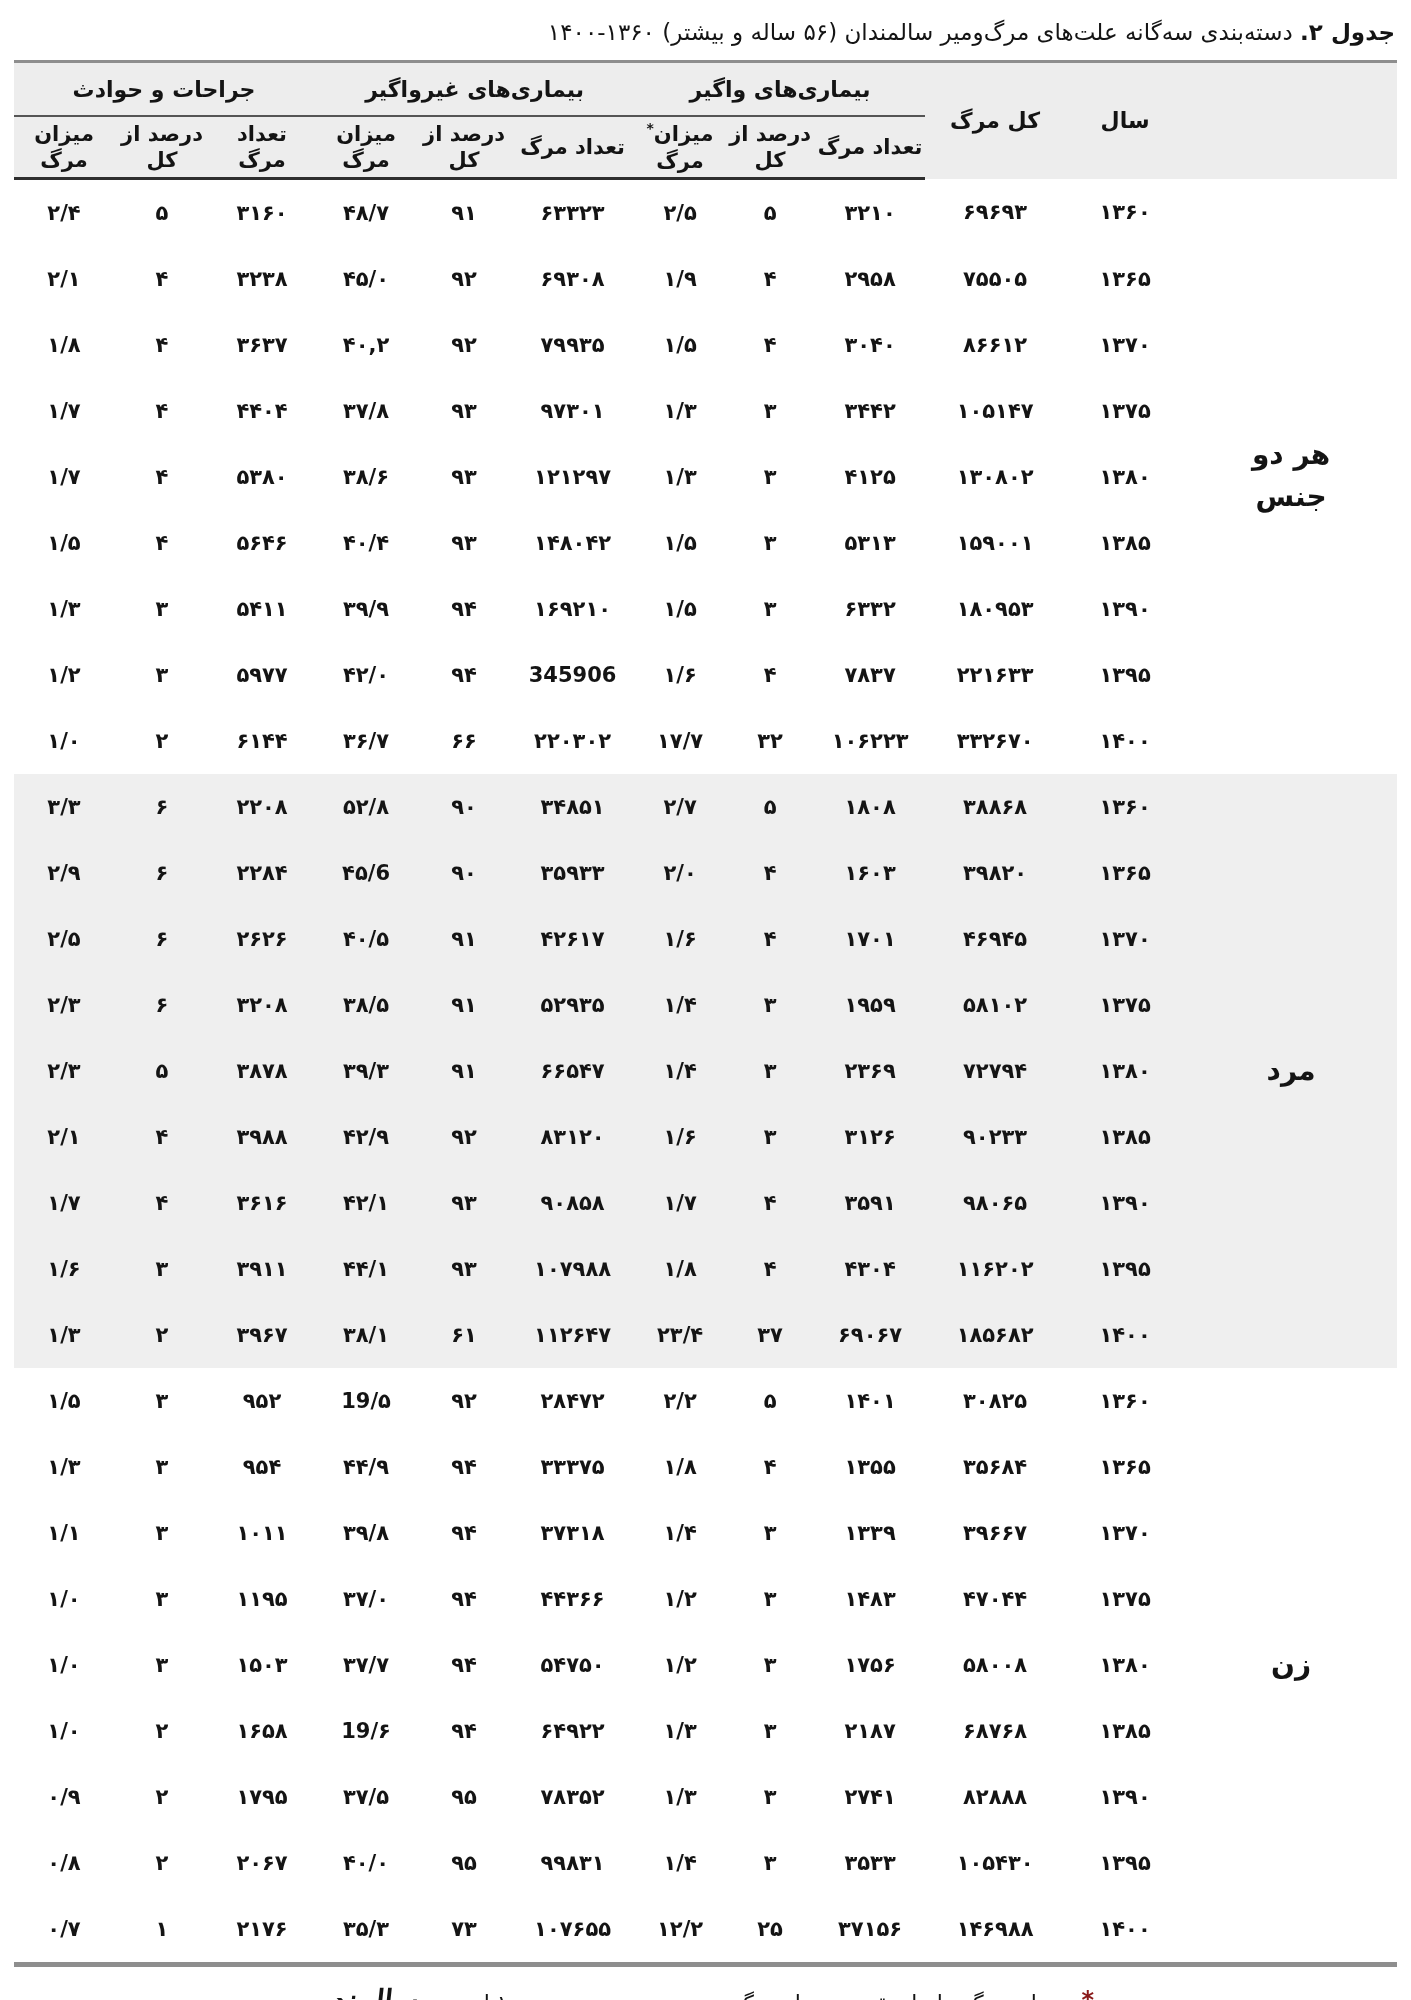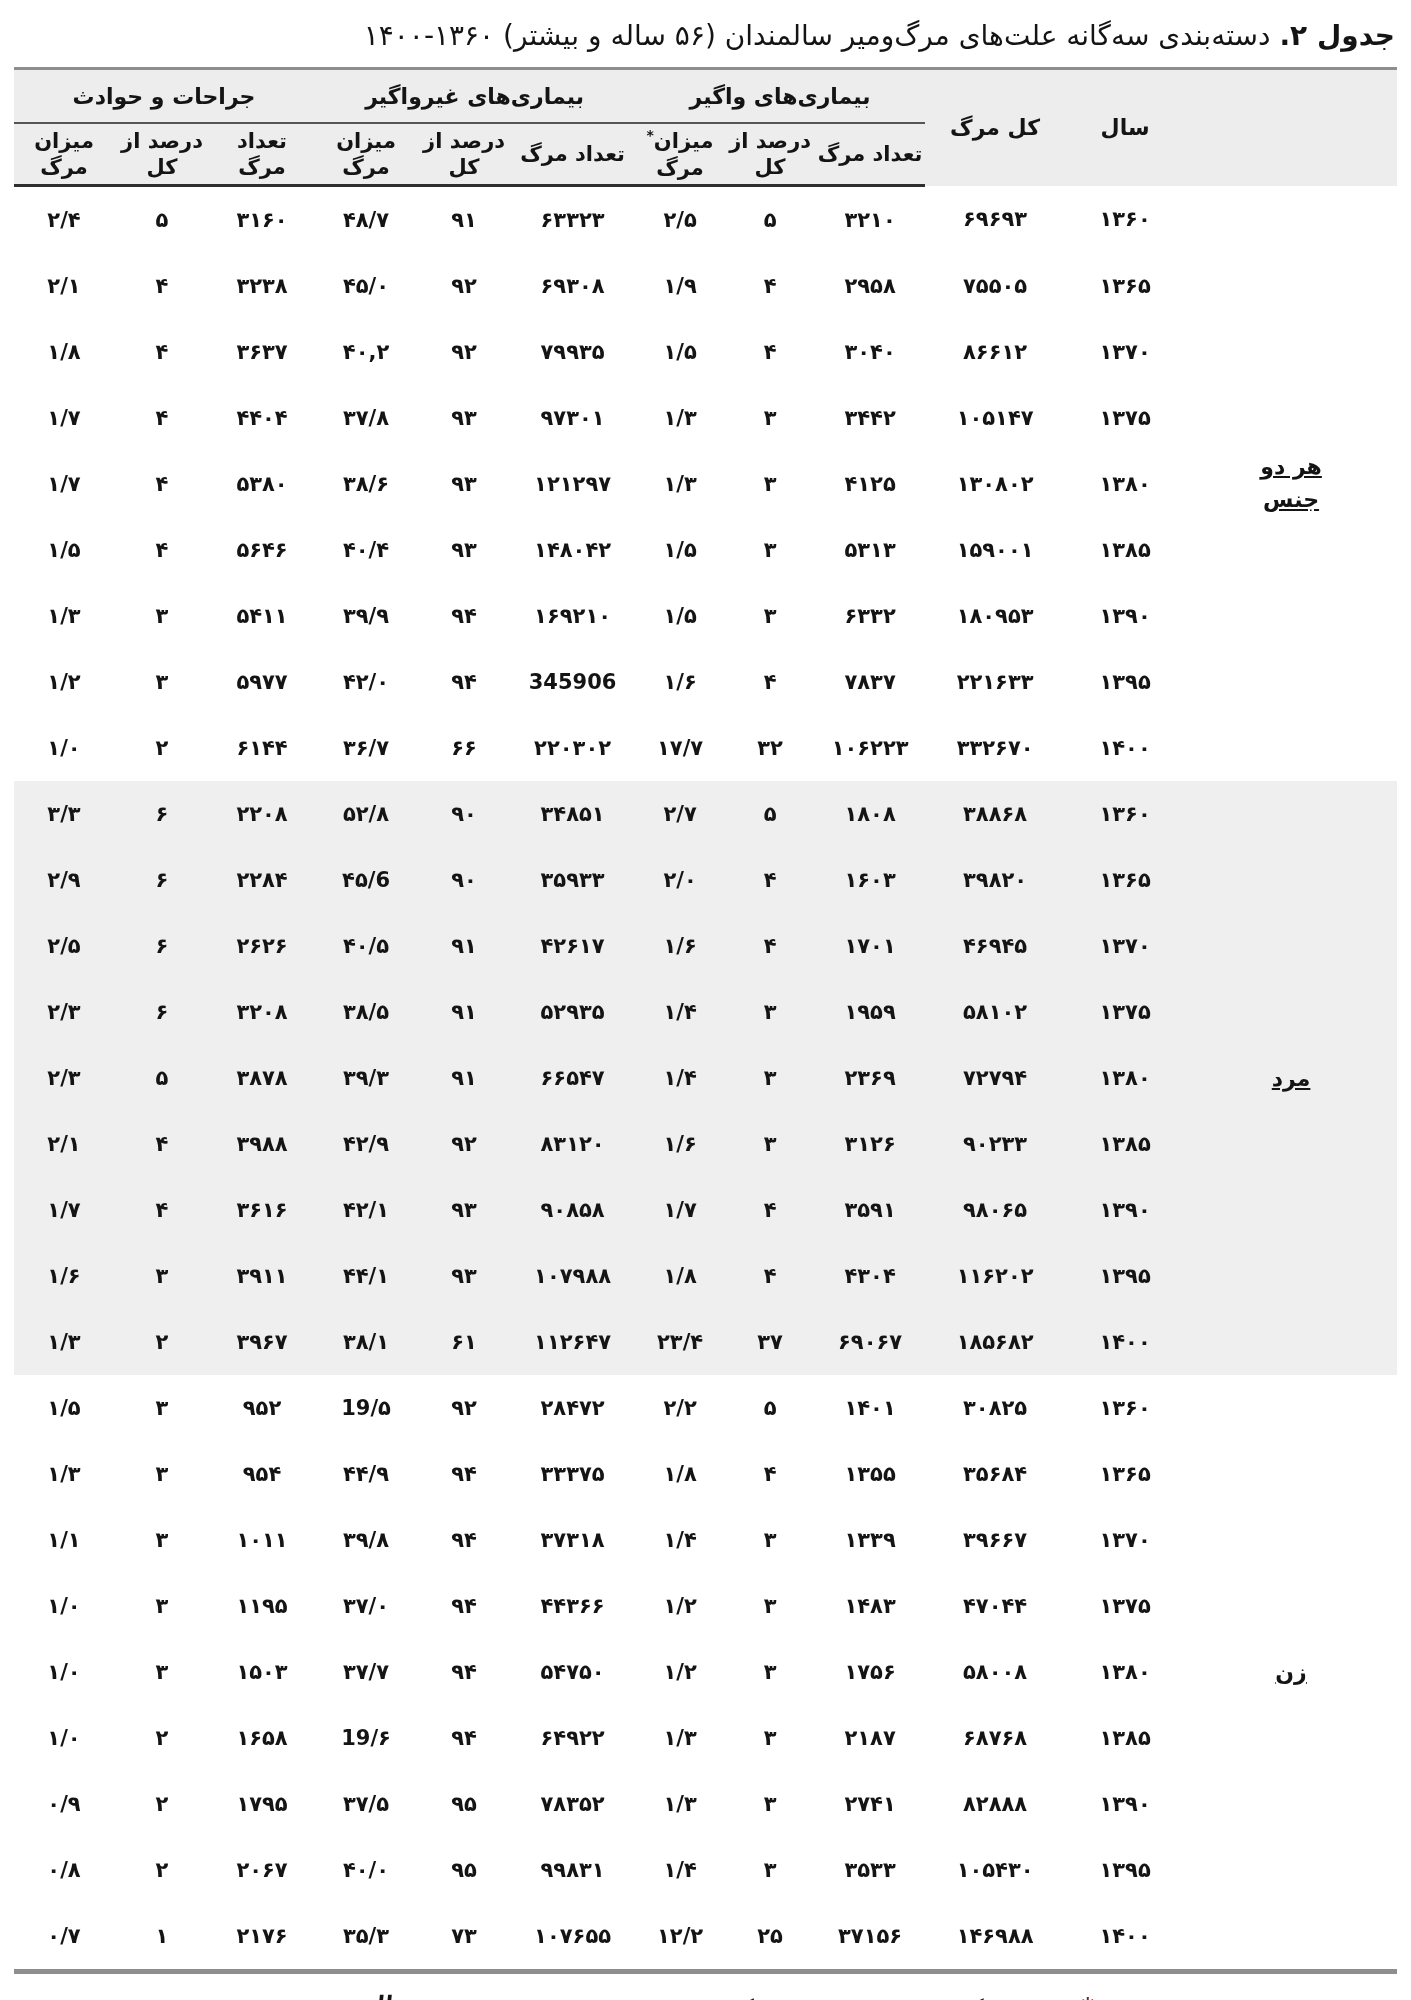--- a/index.html
+++ b/index.html
@@ -5,21 +5,21 @@
   html,body{margin:0;padding:0;}
   body{
     width:1411px;height:2000px;background:#ffffff;color:#141414;
     font-family:"DejaVu Sans", sans-serif;
     -webkit-font-smoothing:antialiased;
   }
   .page{width:1383px;margin:0 auto;}
   
   .title{
     direction:rtl;text-align:right;
-    font-size:28px;line-height:1.4;
+    font-size:23px;line-height:1.4;
     padding:16px 2px 12px 2px;
   }
   .title .t-bold{font-weight:700;}
   .title .t-rest{font-weight:400;}
   
   table.main{
     direction:rtl;width:1383px;border-collapse:collapse;table-layout:fixed;
     border-top:3px solid #8e8e8e;
     border-bottom:5px solid #8e8e8e;
   }
@@ -35,23 +35,22 @@
     border-bottom:3px solid #2e2e2e;
   }
   tr.sub-hdr th .hdr-line{display:block;text-align:center;}
   sup.star{font-size:14px;font-weight:700;}
   tbody td{
     height:64px;text-align:center;vertical-align:middle;
     font-size:21px;font-weight:700;white-space:nowrap;
   }
   tbody tr.shaded td{background:#efefef;}
   td.group-label span{
-    display:inline-block;max-width:80px;font-size:22px;line-height:1.5;
+    display:inline-block;max-width:80px;font-size:28px;line-height:1.5;
     white-space:normal;
-    text-decoration:underline;
   }
   
   .footnote{
     direction:rtl;display:flex;align-items:center;justify-content:center;
     gap:14px;margin-top:16px;font-size:22px;
   }
   .footnote .fn-star{color:#8a1a1a;font-weight:700;font-size:24px;transform:translateY(-4px);}
   .footnote .fn-text{font-weight:400;}
   .journal-logo{
     font-family:"DejaVu Serif", serif;font-style:italic;font-weight:700;

